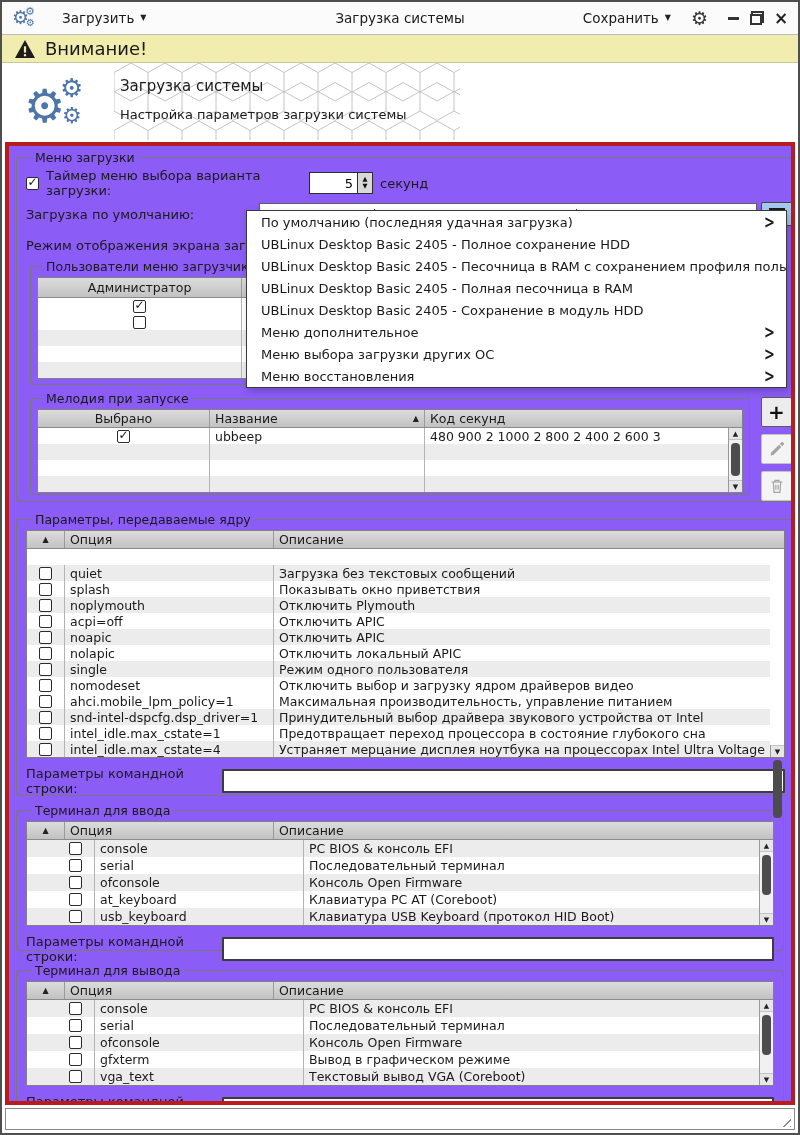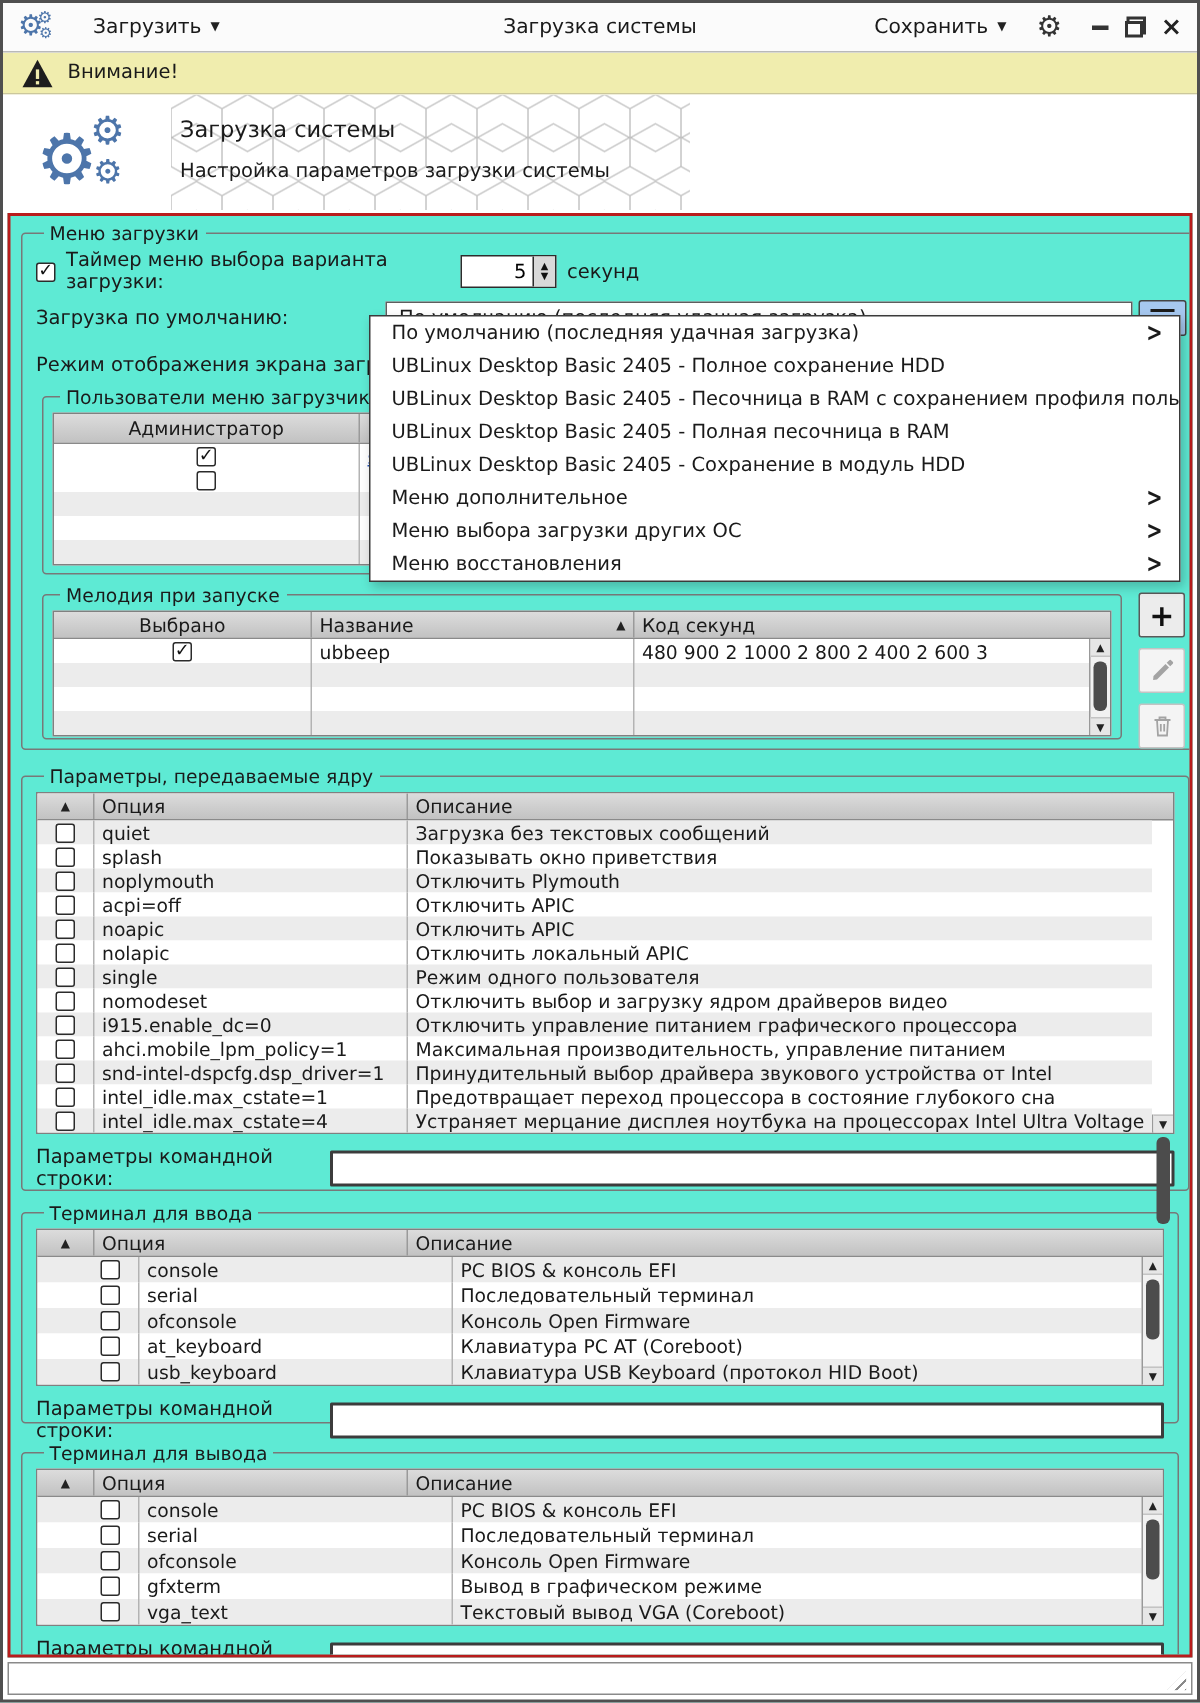--- a/index.html
+++ b/index.html
@@ -17,33 +17,33 @@
   .tb-right { margin-left:auto; display:flex; align-items:center; gap:14px; }
   .tb-gear { font-size:19px; line-height:1; color:#333; }
   .winbtns { display:flex; align-items:center; gap:10px; margin-left:4px; }
   .wb { width:14px; height:14px; position:relative; display:flex; align-items:center; justify-content:center; }
   .wb-min::after { content:""; width:11px; height:3px; background:#333; }
   .wb-max::before { content:""; position:absolute; right:0; top:0; width:9px; height:8px; border:2px solid #333; }
   .wb-max::after { content:""; position:absolute; left:0; bottom:0; width:8px; height:7px; border:2px solid #333; background:#fbfbfb; }
   .wb-close { font-size:17px; font-weight:bold; color:#222; line-height:1; }
 
   
-  .warnbar { height:28px; flex:none; background:#f0edae; border-bottom:1px solid #cbc79c; display:flex; align-items:center; gap:9px; padding:0 12px; font-size:13px; }
+  .warnbar { height:28px; flex:none; background:#f0edae; border-bottom:1px solid #cbc79c; display:flex; align-items:center; gap:9px; padding:0 12px; font-size:18px; }
   .warn-tri { flex:none; }
 
   
   .hdr { height:77px; flex:none; position:relative; background:#fff; overflow:hidden; }
   .hexes { position:absolute; left:112px; top:0; width:346px; height:100%; opacity:.65; }
   .hdr-logo { position:absolute; left:22px; top:12px; width:72px; height:54px; }
   .hdr-logo .g { position:absolute; color:#4d75aa; line-height:1; }
   .hdr-title { position:absolute; left:118px; top:14px; font-size:15px; z-index:2; }
   .hdr-sub { position:absolute; left:118px; top:44px; font-size:13px; z-index:2; }
 
   
-  .content { flex:1; margin:2px 3px 0; border:2px solid #b91c1c; background:#5eead4; padding:2px 3px; overflow:hidden; }
+  .content { flex:1; margin:2px 3px 0; border:4px solid #b91c1c; background:#8b5cf6; padding:2px 3px; overflow:hidden; }
   fieldset { border:1px solid #787878; border-radius:3px; margin:0 4px; padding:1px 9px 6px; }
   legend { font-size:12.5px; padding:0 4px; margin-left:5px; }
   .lbl { font-size:13px; }
 
   .fs-boot { height:352px; margin-top:2px; }
   .row { display:flex; align-items:center; }
   .row-timer { margin-top:5px; height:24px; gap:7px; }
   .row-timer .lbl { width:256px; }
   .spinbox { width:64px; height:22px; border:1px solid #2c2c2c; display:flex; background:#fff; }
   .spinbox input { flex:1; min-width:0; border:none; outline:none; text-align:right; font-size:13px; padding:0 4px 0 0; font-family:inherit; background:transparent; }
@@ -392,27 +392,20 @@
                 <div class="td c-opt">single</div>
                 <div class="td c-desc">Режим одного пользователя</div>
               </div>
             <div class="tr">
                 <div class="td c-check">
                   <span class="cb"></span>
                 </div>
                 <div class="td c-opt">nomodeset</div>
                 <div class="td c-desc">Отключить выбор и загрузку ядром драйверов видео</div>
               </div>
-            <div class="tr alt">
-                <div class="td c-check">
-                  <span class="cb"></span>
-                </div>
-                <div class="td c-opt">i915.enable_dc=0</div>
-                <div class="td c-desc">Отключить управление питанием графического процессора</div>
-              </div>
             <div class="tr">
                 <div class="td c-check">
                   <span class="cb"></span>
                 </div>
                 <div class="td c-opt">ahci.mobile_lpm_policy=1</div>
                 <div class="td c-desc">Максимальная производительность, управление питанием</div>
               </div>
             <div class="tr alt">
                 <div class="td c-check">
                   <span class="cb"></span>

